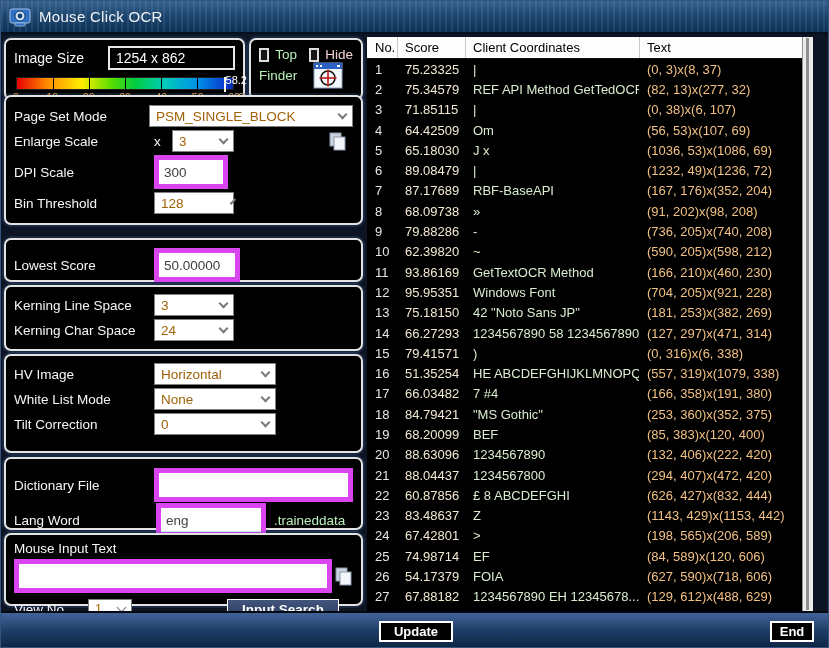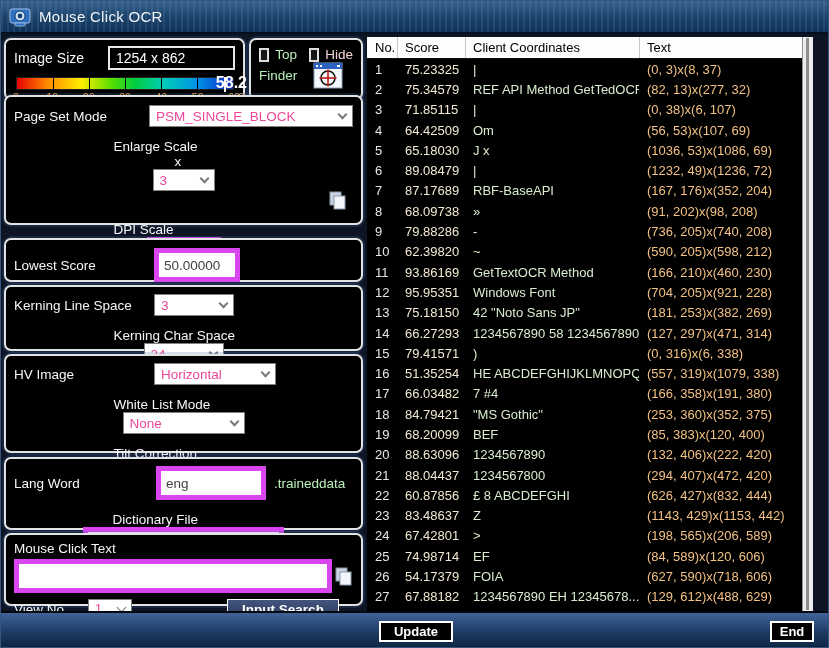--- a/index.html
+++ b/index.html
@@ -47,41 +47,41 @@
   .tin {
     background:#fff; border:5px solid #d946ef; height:22px;
     font-family:inherit; font-size:13.5px; color:#404040; padding:12px 5px; outline:none;
   }
   .dark-in {
     background:#000; color:#fff; border:2px solid #e8e8e8; height:24px;
     font-family:inherit; font-size:14px; padding:0 6px; width:127px; outline:none;
   }
   .dd {
     background:#fff; border:1px solid #808080; height:22px;
-    display:flex; align-items:center; padding:0 6px; color:#ec4899; font-size:13.5px;
+    display:flex; align-items:center; padding:0 6px; color:#a16207; font-size:13.5px;
     cursor:default; position:relative;
   }
   .chev {
     margin-left:auto; width:7px; height:7px;
     border-right:2px solid #7a7a7a; border-bottom:2px solid #7a7a7a;
     transform:rotate(45deg); margin-top:-3px;
   }
   .cbx { width:14px; height:14px; background:#161616; border:2px solid #dedede; }
 
   
   .barwrap { position:relative; margin-top:7px; height:28px; }
   .gbar {
     position:absolute; left:2px; top:0; width:218px; height:13px;
     background:linear-gradient(90deg,#e60000 0%,#ff8a00 14%,#ffee00 30%,#55dd00 44%,#00cc44 55%,#00ccb8 68%,#0090e8 84%,#0a36cc 97%,#0a2ab0 100%);
     border:1px solid #202020;
   }
   .gtick-line { position:absolute; top:0; width:1px; height:13px; background:#000; }
   .gmark { position:absolute; top:-1px; right:7px; width:2px; height:15px; background:#fff; }
   .gval {
-    position:absolute; right:-14px; top:-4px; color:#fff; font-size:16px; font-weight:bold;
+    position:absolute; right:-14px; top:-4px; color:#fff; font-size:11px; font-weight:normal;
   }
   .tickrow { position:absolute; left:2px; top:14px; width:218px; height:12px; }
   .tick { position:absolute; transform:translateX(-50%); color:#ffa63c; font-size:10.5px; top:0; }
   .tick:first-child { transform:none; }
   .tunit { position:absolute; left:calc(100% + 4px); top:0; color:#ffa63c; font-size:10.5px; }
 
   
   .srch-btn {
     width:112px; height:20px; border:1px solid #fff;
     background:linear-gradient(180deg,#43557d,#293a5c);
@@ -127,21 +127,21 @@
   
   .bottombar {
     position:absolute; left:0; bottom:0; width:100%; height:36px;
     background:linear-gradient(180deg,#416399 0%, #1d3c64 55%, #0e2644 100%);
     border-top:2px solid #04080f;
   }
   .upd { position:absolute; left:378px; top:8px; width:74px; }
   .end { position:absolute; right:14px; top:8px; width:44px; }
 
   
-  .mt { margin-top:12px;flex-direction:column; }
+  .mt { margin-top:3px; }
   .green { color:#b9efb9; }
   .pink  { color:#f3d4d4; }
   .copy-ic { margin-left:auto; }
 </style>
 </head>
 <body>
 
 <div id="window">
 
   <div class="titlebar">
@@ -279,34 +279,34 @@
     <div class="frow mt">
       <span class="lab" style="width:140px;">Tilt Correction</span>
       <div class="dd" style="width:122px;">
         <span>0</span>
         <span class="chev"></span>
       </div>
     </div>
   </div>
 
   <div class="panel p7">
+    <div class="frow mt">
+      <span class="lab" style="width:142px;">Dictionary File</span>
+      <input class="tin" style="width: 201px;" value="">
+    </div>
     <div class="frow" style="margin-top:1px;">
       <span class="lab" style="width:142px;">Lang Word</span>
       <input class="tin" style="width: 110px;" value="eng">
       <span class="green" style="margin-left:8px;">.traineddata</span>
     </div>
-    <div class="frow mt">
-      <span class="lab" style="width:142px;">Dictionary File</span>
-      <input class="tin" style="width: 201px;" value="">
-    </div>
   </div>
 
   <div class="panel p8">
     <div class="frow">
-      <span class="lab">Mouse Click Text</span>
+      <span class="lab">Mouse Input Text</span>
     </div>
     <div class="frow" style="margin-top:3px;">
       <input class="tin" style="width: 318px; height: 21px;" value="">
       <svg class="copy-ic" width="19" height="19" viewBox="0 0 19 19" style="margin-right:0; cursor:pointer;">
         <rect x="2" y="1" width="11" height="13" fill="#c9d3e0" stroke="#8b98aa"></rect>
         <rect x="6" y="5" width="11" height="13" fill="#f2f5f9" stroke="#8b98aa"></rect>
       </svg>
     </div>
     <div class="frow" style="margin-top:6px;">
       <span class="lab" style="width:74px;">View No.</span>

